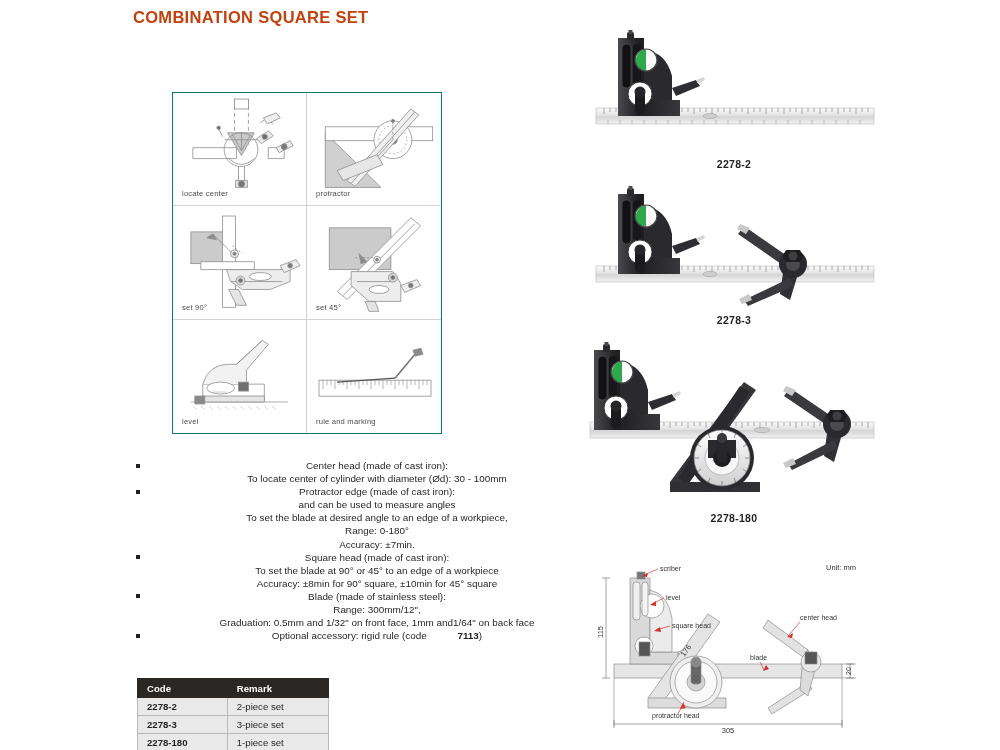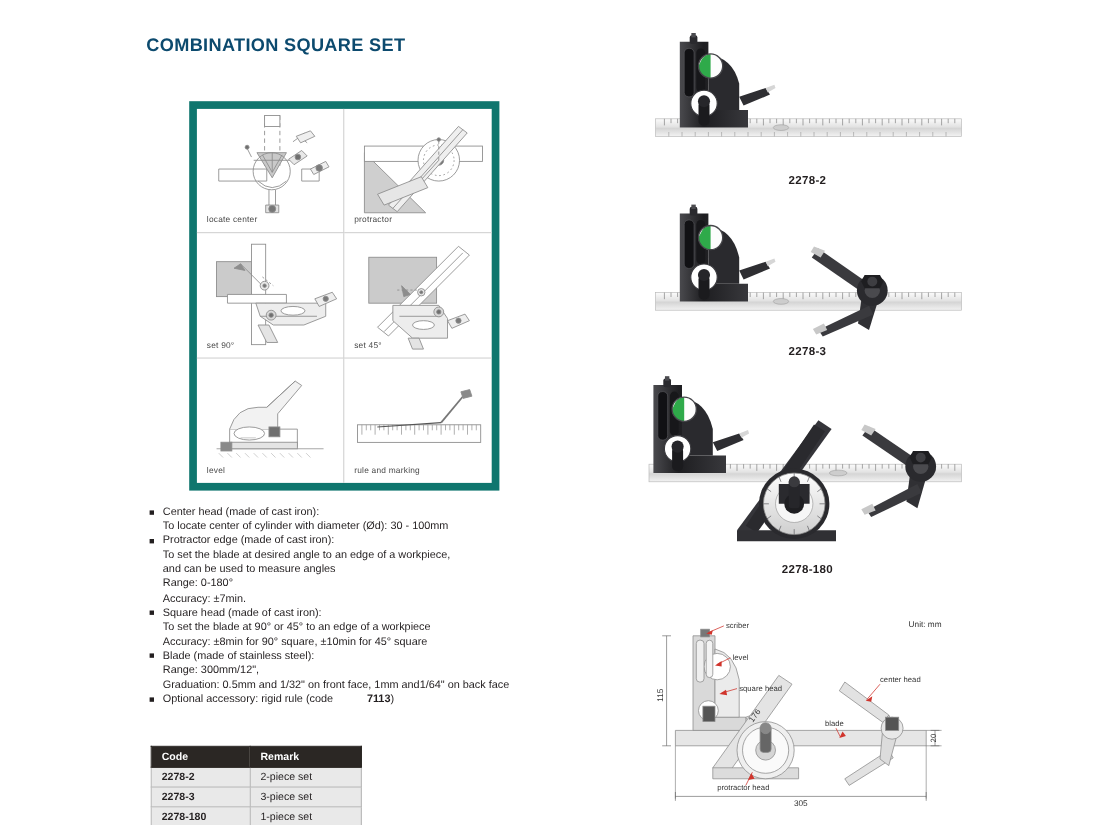--- a/index.html
+++ b/index.html
@@ -7,42 +7,41 @@
     width:1000px;height:750px;background:#ffffff;
     font-family:"Liberation Sans", sans-serif;
     color:#231f20;position:relative;overflow:hidden;
   }
   .page{position:absolute;inset:0;}
 
   
   .page-title{
     position:absolute;left:133px;top:8px;
     font-size:16.5px;font-weight:bold;letter-spacing:.3px;
-    color:#0c4a6e;
-    margin-top:24px;
+    color:#c2410c;
   }
 
   
   .illus-grid{
     position:absolute;left:172px;top:92px;width:268px;height:340px;
-    border:7px solid #0f766e;background:#fff;
+    border:1px solid #0f766e;background:#fff;
     display:grid;grid-template-columns:1fr 1fr;grid-template-rows:1fr 1fr 1fr;text-decoration:underline;
   }
   .illus-cell{position:relative;border-right:1px solid #d2d2d2;border-bottom:1px solid #d2d2d2;overflow:hidden;}
   .illus-cell:nth-child(2n){border-right:none;}
   .illus-cell:nth-child(5),.illus-cell:nth-child(6){border-bottom:none;}
   .illus-caption{
     position:absolute;left:9px;bottom:7px;font-size:7.6px;color:#4a4a4a;
     letter-spacing:.2px;
   }
   .illus-art{position:absolute;inset:0;}
   .illus-art svg{width:100%;height:100%;display:block;}
 
   
-  .specs{position:absolute;left:136px;top:459px;width:470px;font-size:9.9px;line-height:13.1px;color:#231f20;}
+  .specs{position:absolute;left:136px;top:459px;width:470px;font-size:9.9px;line-height:13.1px;color:#231f20;text-align:center;}
   .spec-item{position:relative;padding-left:12px;margin-bottom:0px;}
   .spec-bullet{position:absolute;left:0;top:4.5px;width:4px;height:4px;background:#231f20;}
   .spec-sub{display:block;}
   .spec-strong{font-weight:bold;margin-left:28px;}
 
   
   .code-table{
     position:absolute;left:137px;top:678px;width:192px;
     border-collapse:collapse;font-size:9.6px;
   }
@@ -222,22 +221,22 @@
 
     <div class="spec-item">
       <span class="spec-bullet"></span>
       <span class="spec-sub">Center head (made of cast iron):</span>
       <span class="spec-sub">To locate center of cylinder with diameter (Ød): 30 - 100mm</span>
     </div>
 
     <div class="spec-item">
       <span class="spec-bullet"></span>
       <span class="spec-sub">Protractor edge (made of cast iron):</span>
+      <span class="spec-sub">and can be used to measure angles</span>
       <span class="spec-sub">To set the blade at desired angle to an edge of a workpiece,</span>
-      <span class="spec-sub">and can be used to measure angles</span>
       <span class="spec-sub">Range: 0-180°</span>
       <span class="spec-sub">Accuracy: ±7min.</span>
     </div>
 
     <div class="spec-item">
       <span class="spec-bullet"></span>
       <span class="spec-sub">Square head (made of cast iron):</span>
       <span class="spec-sub">To set the blade at  90° or  45° to an edge of a workpiece</span>
       <span class="spec-sub">Accuracy: ±8min for 90° square,  ±10min for 45° square</span>
     </div>

